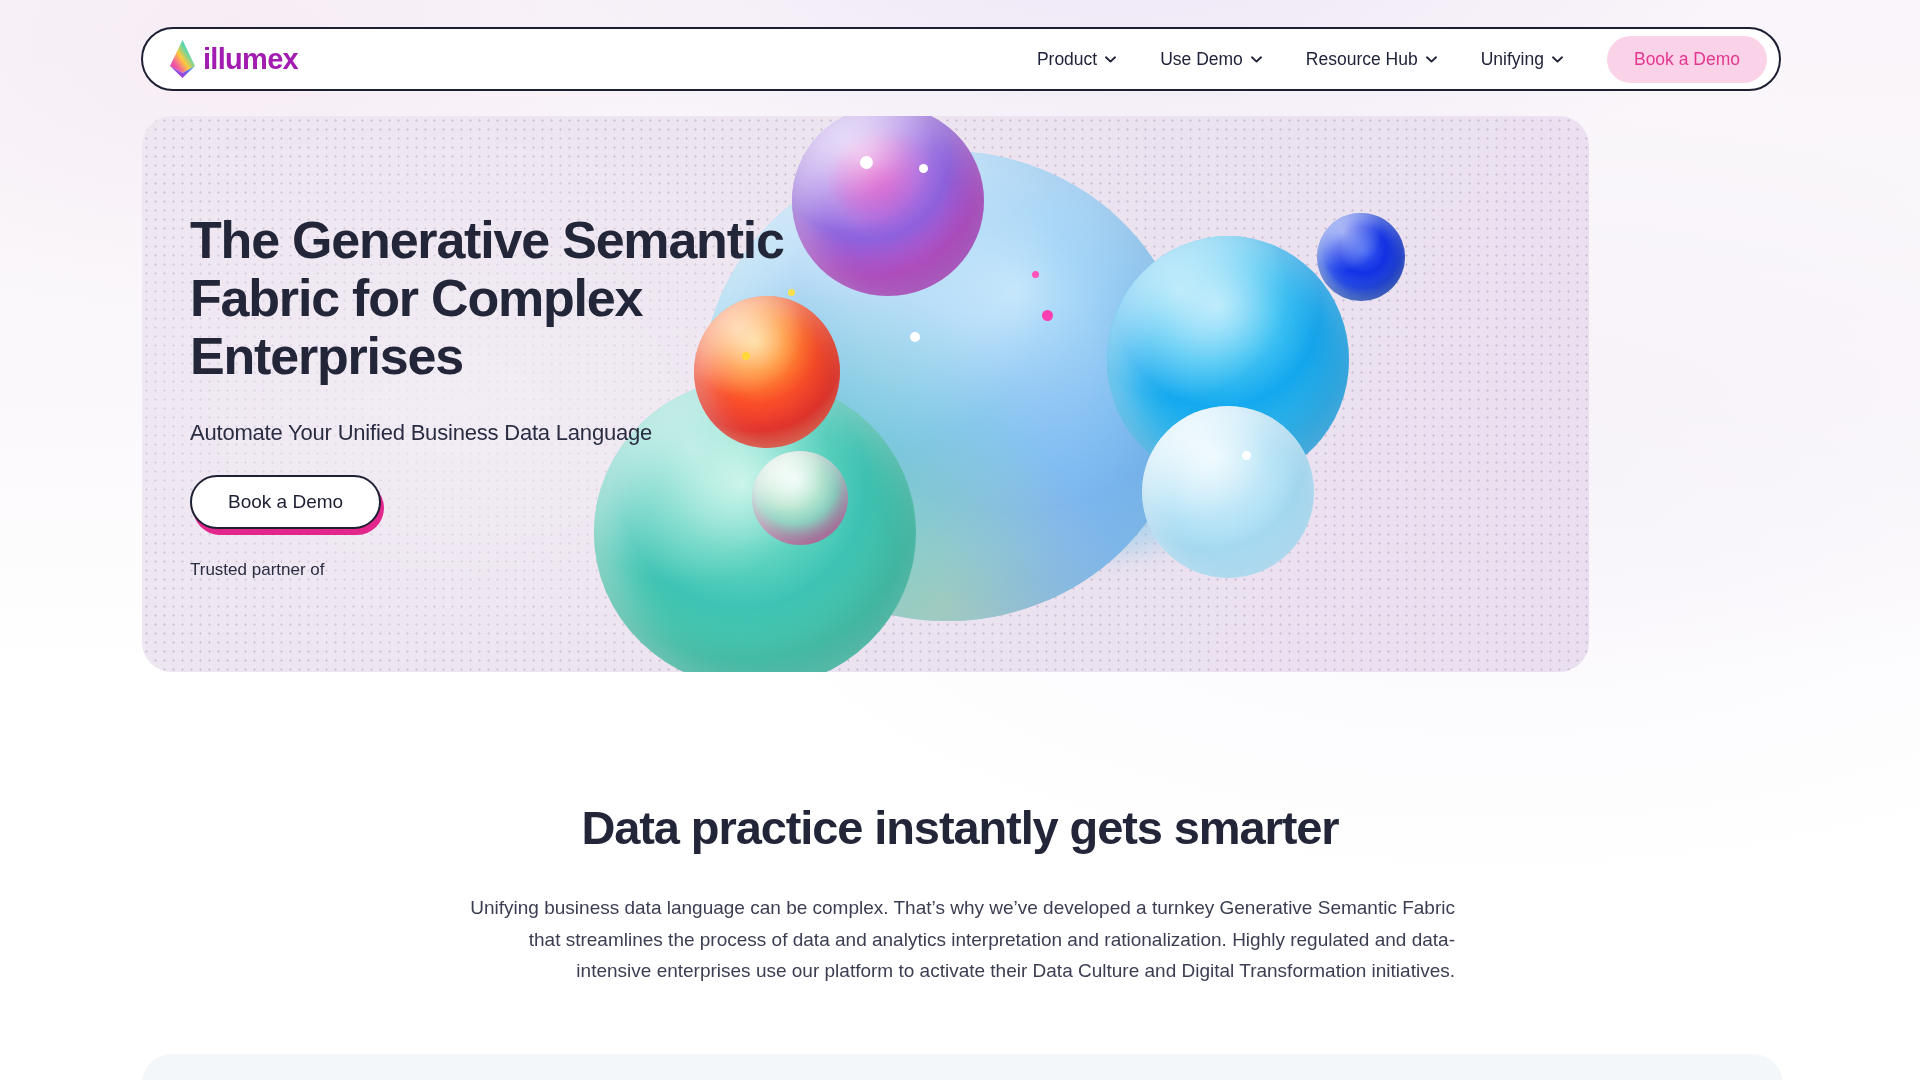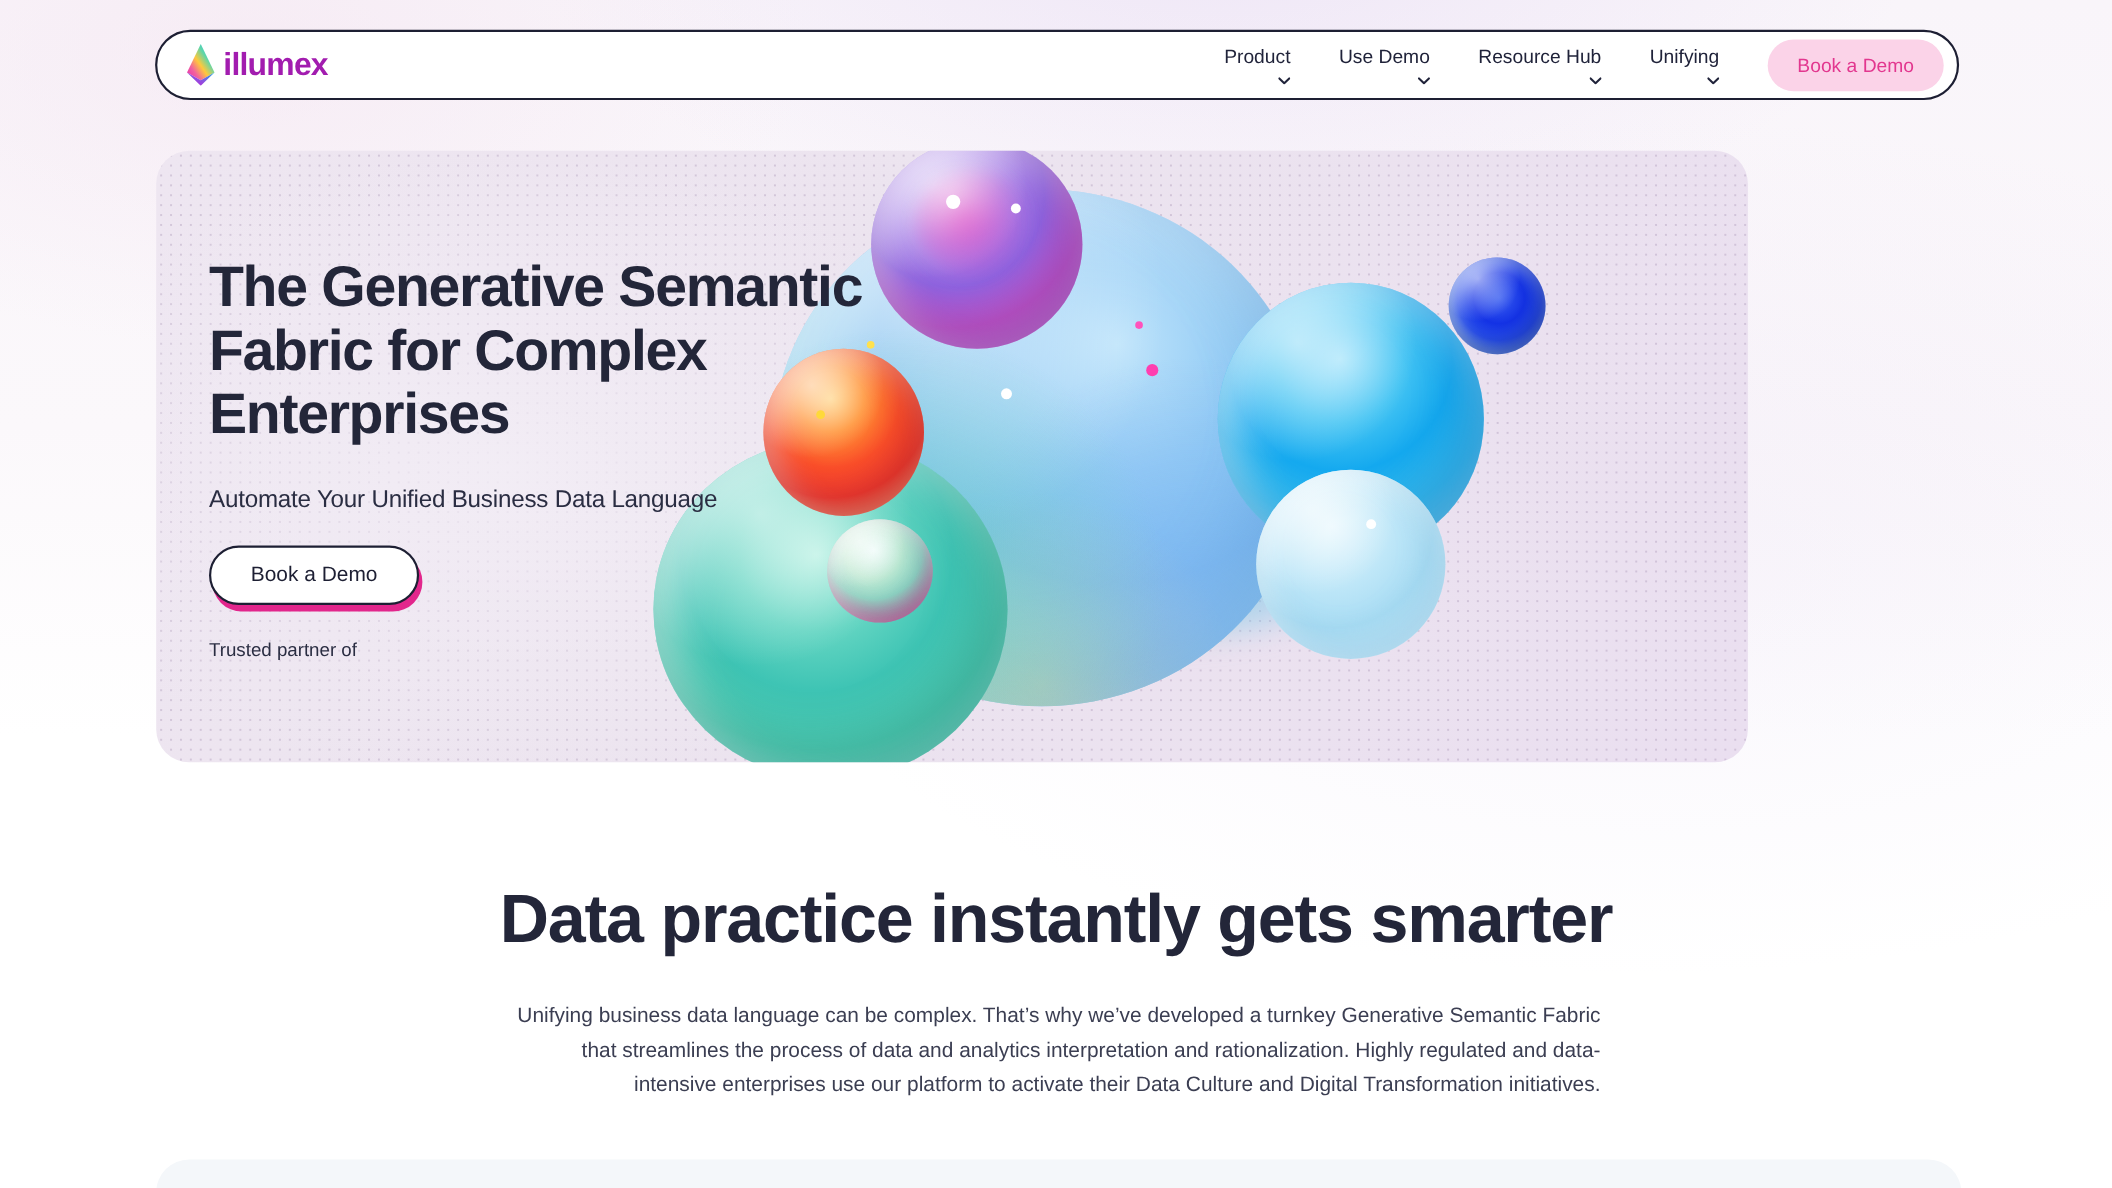--- a/index.html
+++ b/index.html
@@ -64,28 +64,27 @@
   }
 
   .nav {
     margin-left: auto;
     display: flex;
     align-items: center;
     gap: 0px;
   }
   .nav-item {
     display: flex;
-    align-items: flex-end;
+    align-items: center;
     gap: 8px;
     padding: 10px 22px;
     font-size: 17.5px;
     color: #20233a;
     cursor: pointer;
     white-space: nowrap;
-    flex-direction: column;
   }
   .chev {
     width: 11px;
     height: 7px;
     display: block;
     flex: none;
   }
   .nav-cta {
     margin-left: 22px;
     background: #fbd3e8;
@@ -96,21 +95,21 @@
     padding: 13px 27px;
     cursor: pointer;
     font-family: inherit;
     white-space: nowrap;
   }
 
   
   .hero {
     position: absolute;
     left: 142px;
-    top: 137px;
+    top: 116px;
     width: 1447px;
     height: 556px;
     border-radius: 30px;
     overflow: hidden;
     background: linear-gradient(118deg, #eee6f1 0%, #ece4ef 42%, #eadff0 100%);
     z-index: 5;
   }
   
   .hero-dots {
     position: absolute;
@@ -289,21 +288,21 @@
   
   .section {
     position: absolute;
     left: 0;
     top: 800px;
     width: 1920px;
     text-align: center;
     z-index: 6;
   }
   .section-title {
-    font-size: 62px;
+    font-size: 47px;
     font-weight: 700;
     color: #232639;
     letter-spacing: -1.1px;
   }
   .section-body {
     margin: 37px auto 0;
     width: 990px;
     text-align: right;
     font-size: 19px;
     line-height: 1.66;

